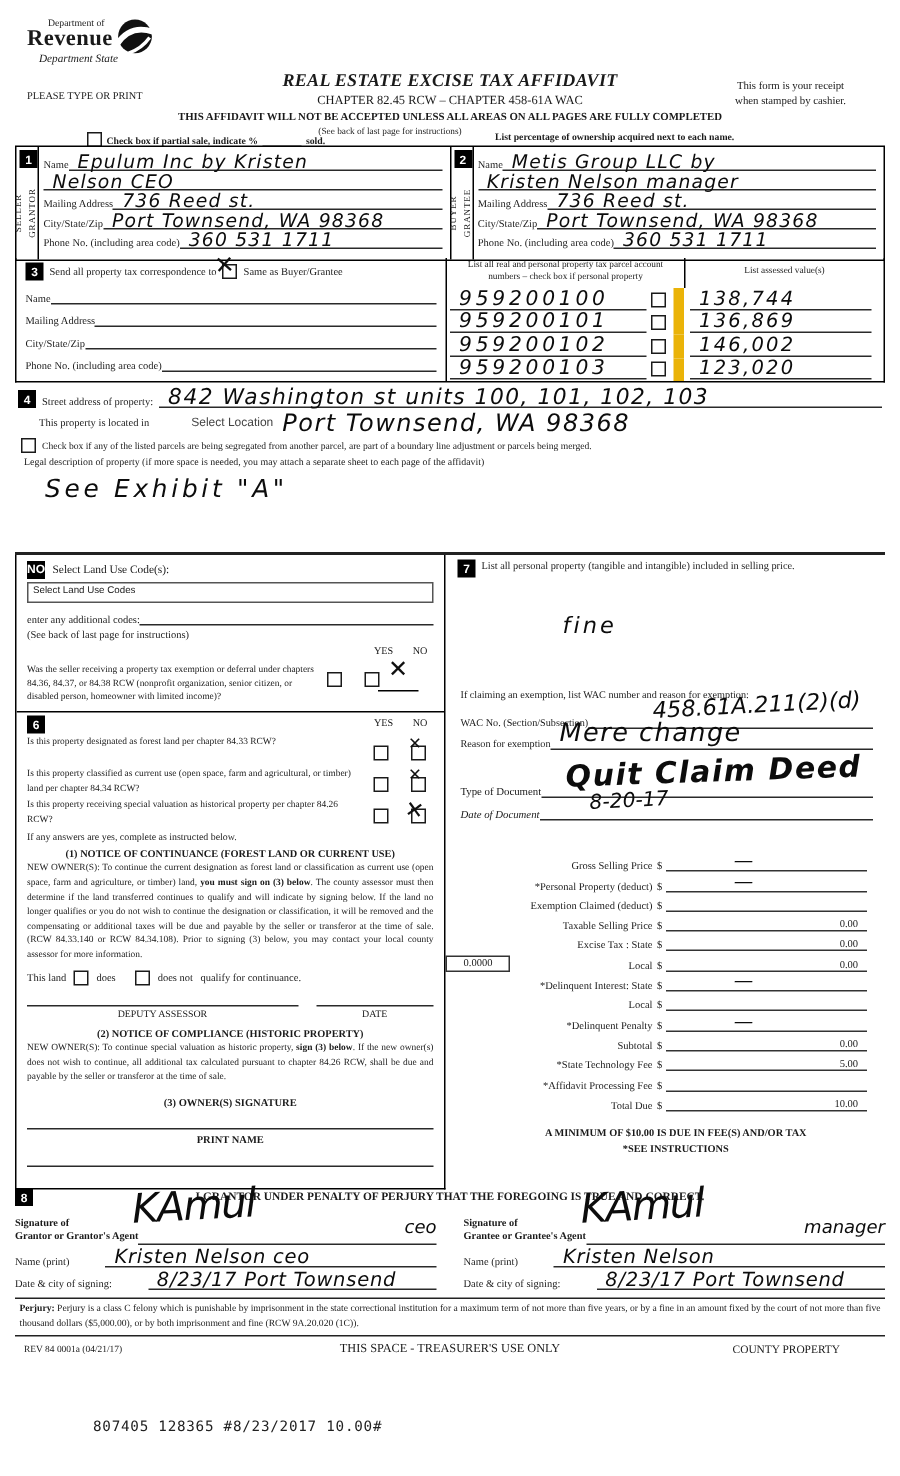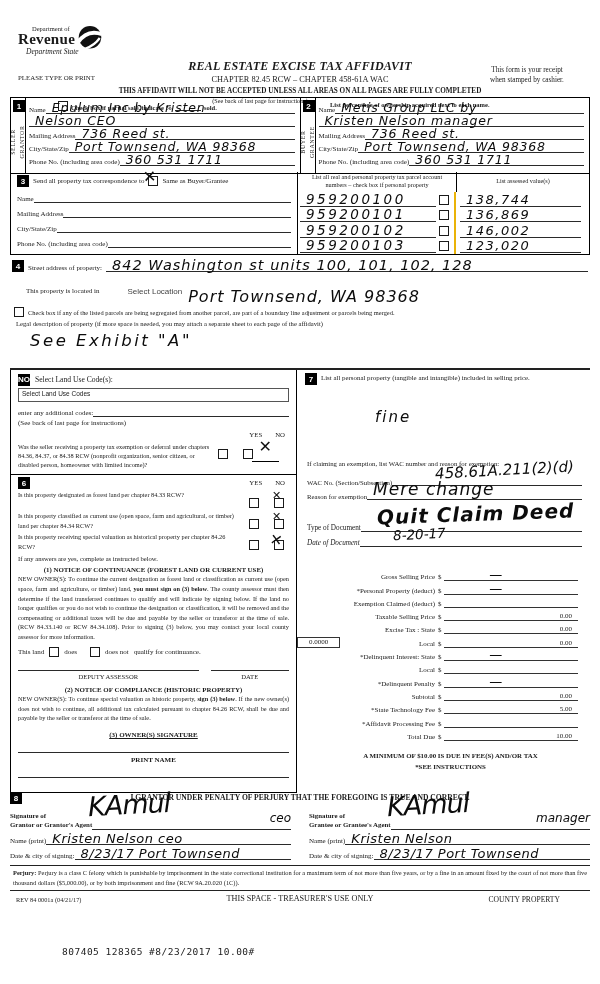--- a/index.html
+++ b/index.html
@@ -15,21 +15,21 @@
   .xo.s5{font-size:16px;left:-5px;top:-6px;transform:rotate(4deg);}
   .xo.sm{font-size:11px;left:-2px;top:-2px;}
   .xo.q3{font-size:15px;left:-4px;top:-1px;transform:rotate(9deg);}
   .xo.s3{font-size:16px;left:-5px;top:-7px;transform:rotate(-4deg);}
   .hw{font-family:"DejaVu Sans",sans-serif;font-style:italic;color:#0c0c0c;white-space:nowrap;}
   .uline{flex:1;border-bottom:1px solid #2a2a2a;position:relative;min-height:4px;}
   .uline .hw{position:absolute;left:6px;bottom:-2px;}
   .frow{display:flex;align-items:flex-end;text-align:center;}
   .lab{font-size:7px;white-space:nowrap;}
   
-  .hdr{position:absolute;top:0;left:0;right:0;height:97px;margin-top:13px;}
+  .hdr{position:absolute;top:0;left:0;right:0;height:97px;}
   .logo{position:absolute;left:18px;top:12px;display:flex;align-items:flex-start;}
   .logo .dept{font-size:6.5px;margin-left:14px;}
   .logo .rev{font-size:15px;font-weight:bold;letter-spacing:.3px;line-height:1;}
   .logo .wa{font-size:7.5px;font-style:italic;margin-left:8px;}
   .logo svg{margin-left:-4px;margin-top:-2px;}
   .please{position:absolute;left:18px;top:61px;font-size:6.9px;}
   .titleblk{position:absolute;left:130px;top:46px;width:340px;text-align:center;}
   .title{font-size:12px;font-weight:bold;letter-spacing:.2px;font-style:italic;}
   .chapter{font-size:8.3px;margin-top:1px;}
   .receipt{position:absolute;right:12px;top:52px;width:122px;text-align:center;font-size:7.2px;line-height:1.45;}
@@ -53,32 +53,32 @@
   
   .sec3{position:absolute;top:172px;left:10px;right:10px;height:82px;display:flex;border:1px solid #000;border-top:none;}
   .s3l{width:287px;border-right:1px solid #000;padding:2px 6px;box-sizing:border-box;}
   .s3l .hdrrow{display:flex;align-items:center;gap:4px;font-size:7px;height:14px;}
   .s3l .frow{height:15px;}
   .s3r{flex:1;display:flex;flex-direction:column;}
   .s3rh{display:flex;height:20px;font-size:6.2px;text-align:center;}
   .s3rh .nh{width:158px;border-right:1px solid #000;padding-top:1px;line-height:1.35;}
   .s3rh .vh{flex:1;padding-top:5px;}
   .prow{flex:1;display:flex;}
-  .pnum{width:158px;border-right:2px solid #eab308;position:relative;box-sizing:border-box;}
+  .pnum{width:158px;border-right:7px solid #eab308;position:relative;box-sizing:border-box;}
   .pnum .uline{position:absolute;left:2px;right:18px;bottom:1px;}
   .pnum .hw{font-size:13.5px;letter-spacing:2.5px;bottom:-1px;}
   .pnum .cb{position:absolute;right:5px;bottom:3px;}
   .pval{flex:1;position:relative;}
   .pval .uline{position:absolute;left:4px;right:8px;bottom:1px;}
   .pval .hw{font-size:13px;letter-spacing:1.5px;bottom:-1px;}
   
   .sec4{position:absolute;top:254px;left:10px;right:10px;height:84px;padding:2px 2px 0 2px;}
   .sec4 .r1{display:flex;align-items:flex-end;height:16px;gap:4px;}
   .sec4 .r1 .hw{font-size:14.5px;letter-spacing:1px;}
-  .sec4 .r2{display:flex;align-items:flex-start;height:19px;margin-left:14px;margin-top:15px;}
+  .sec4 .r2{display:flex;align-items:center;height:19px;margin-left:14px;}
   .selloc{font-family:"Liberation Sans",sans-serif;font-size:8px;color:#444;margin-left:28px;}
   .sec4 .r2 .hw{font-size:16px;letter-spacing:1px;margin-left:6px;}
   .sec4 .r3{display:flex;align-items:center;gap:4px;height:12px;font-size:6.4px;margin-left:2px;}
   .sec4 .r4{height:11px;font-size:6.6px;margin-left:4px;margin-top:2px;}
   .sec4 .r5 .hw{font-size:16.5px;letter-spacing:2.5px;margin-left:18px;}
   
   .bottom{position:absolute;top:368px;left:10px;right:10px;height:423px;border-top:2px solid #222;display:flex;}
   .bleft{width:287px;box-sizing:border-box;border-left:1px solid #000;border-right:1px solid #000;border-bottom:1px solid #000;overflow:hidden;}
   .s5{border-bottom:1px solid #000;padding:3px 7px 5px;position:relative;}
   .s5 .t{display:flex;align-items:center;gap:5px;font-size:7.6px;height:13px;}
@@ -130,21 +130,21 @@
   .sec8{position:absolute;top:791px;left:10px;right:10px;}
   .certify{position:relative;height:14px;}
   .certify .badge{position:absolute;left:0;top:1px;}
   .certify .txt{text-align:center;font-size:7.6px;font-weight:bold;padding-top:2px;}
   .sigcols{display:flex;gap:18px;margin-top:2px;}
   .sigcol{flex:1;position:relative;}
   .sigrow{display:flex;align-items:flex-end;height:23px;}
   .siglbl{font-size:6.9px;font-weight:bold;line-height:1.4;white-space:nowrap;}
   .hw-sig{position:absolute;left:78px;top:-18px;font-size:27px;letter-spacing:-1px;transform:rotate(-3deg);}
   .hw-suffix{position:absolute;right:0;top:4px;font-size:12px;}
-  .sigcol .frow{height:15px;}
+  .sigcol .frow{height:15px;gap:24px;}
   .sigcol .frow .hw{font-size:13px;letter-spacing:.5px;}
   .perjury{margin-top:5px;border-top:1.5px solid #222;border-bottom:1.5px solid #222;padding:2px 3px;
            font-size:6.4px;line-height:1.55;text-align:justify;}
   .footrow{position:relative;margin-top:3px;height:12px;}
   .frev{position:absolute;left:6px;top:2px;font-size:6.3px;}
   .fspace{position:absolute;left:0;right:0;text-align:center;font-size:8.2px;}
   .fcounty{position:absolute;right:30px;top:1px;font-size:7.6px;}
   .stamp{position:absolute;left:62px;top:946px;font-family:"DejaVu Sans Mono",monospace;
          font-size:9.5px;letter-spacing:.5px;color:#222;}
 </style>
@@ -356,21 +356,21 @@
           </div>
       </div>
     </div>
   </div>
 
   <div class="sec4">
     <div class="r1">
       <span class="badge">4</span>
       <span class="lab">Street address of property:</span>
       <span class="uline">
-          <span class="hw">842 Washington st units 100, 101, 102, 128</span>
+          <span class="hw">842 Washington st units 100, 101, 102, 103</span>
         </span>
     </div>
     <div class="r2">
       <span class="lab">This property is located in</span>
       <span class="selloc">Select Location</span>
       <span class="hw">Port Townsend, WA 98368</span>
     </div>
     <div class="r3">
       <span class="cb"></span>
       <span>Check box if any of the listed parcels are being segregated from another parcel, are part of a boundary line adjustment or parcels being merged.</span>
@@ -459,21 +459,21 @@
             </div>
           <div class="c2">
               <div class="ln"></div>
             <div class="cap">DATE</div>
             </div>
         </div>
         <div class="ntitle" style="margin-top:6px;">(2) NOTICE OF COMPLIANCE (HISTORIC PROPERTY)</div>
         <div class="nbody">
           <span>NEW OWNER(S): To continue special valuation as historic property, </span><b>sign (3) below</b><span>. If the new owner(s) does not wish to continue, all additional tax calculated pursuant to chapter 84.26 RCW, shall be due and payable by the seller or transferor at the time of sale.</span>
         </div>
-        <div class="ctr" style="margin-top:8px;text-decoration:underline;">(3) OWNER(S) SIGNATURE</div>
+        <div class="ctr" style="margin-top:8px;">(3) OWNER(S) SIGNATURE</div>
         <div class="fullln"></div>
         <div class="ctr" style="margin-top:3px;">PRINT NAME</div>
         <div class="fullln"></div>
       </div>
     </div>
 
     <div class="bright">
       <div class="s7t">
         <span class="badge">7</span>
         <p>List all personal property (tangible and intangible) included in selling price.</p>

